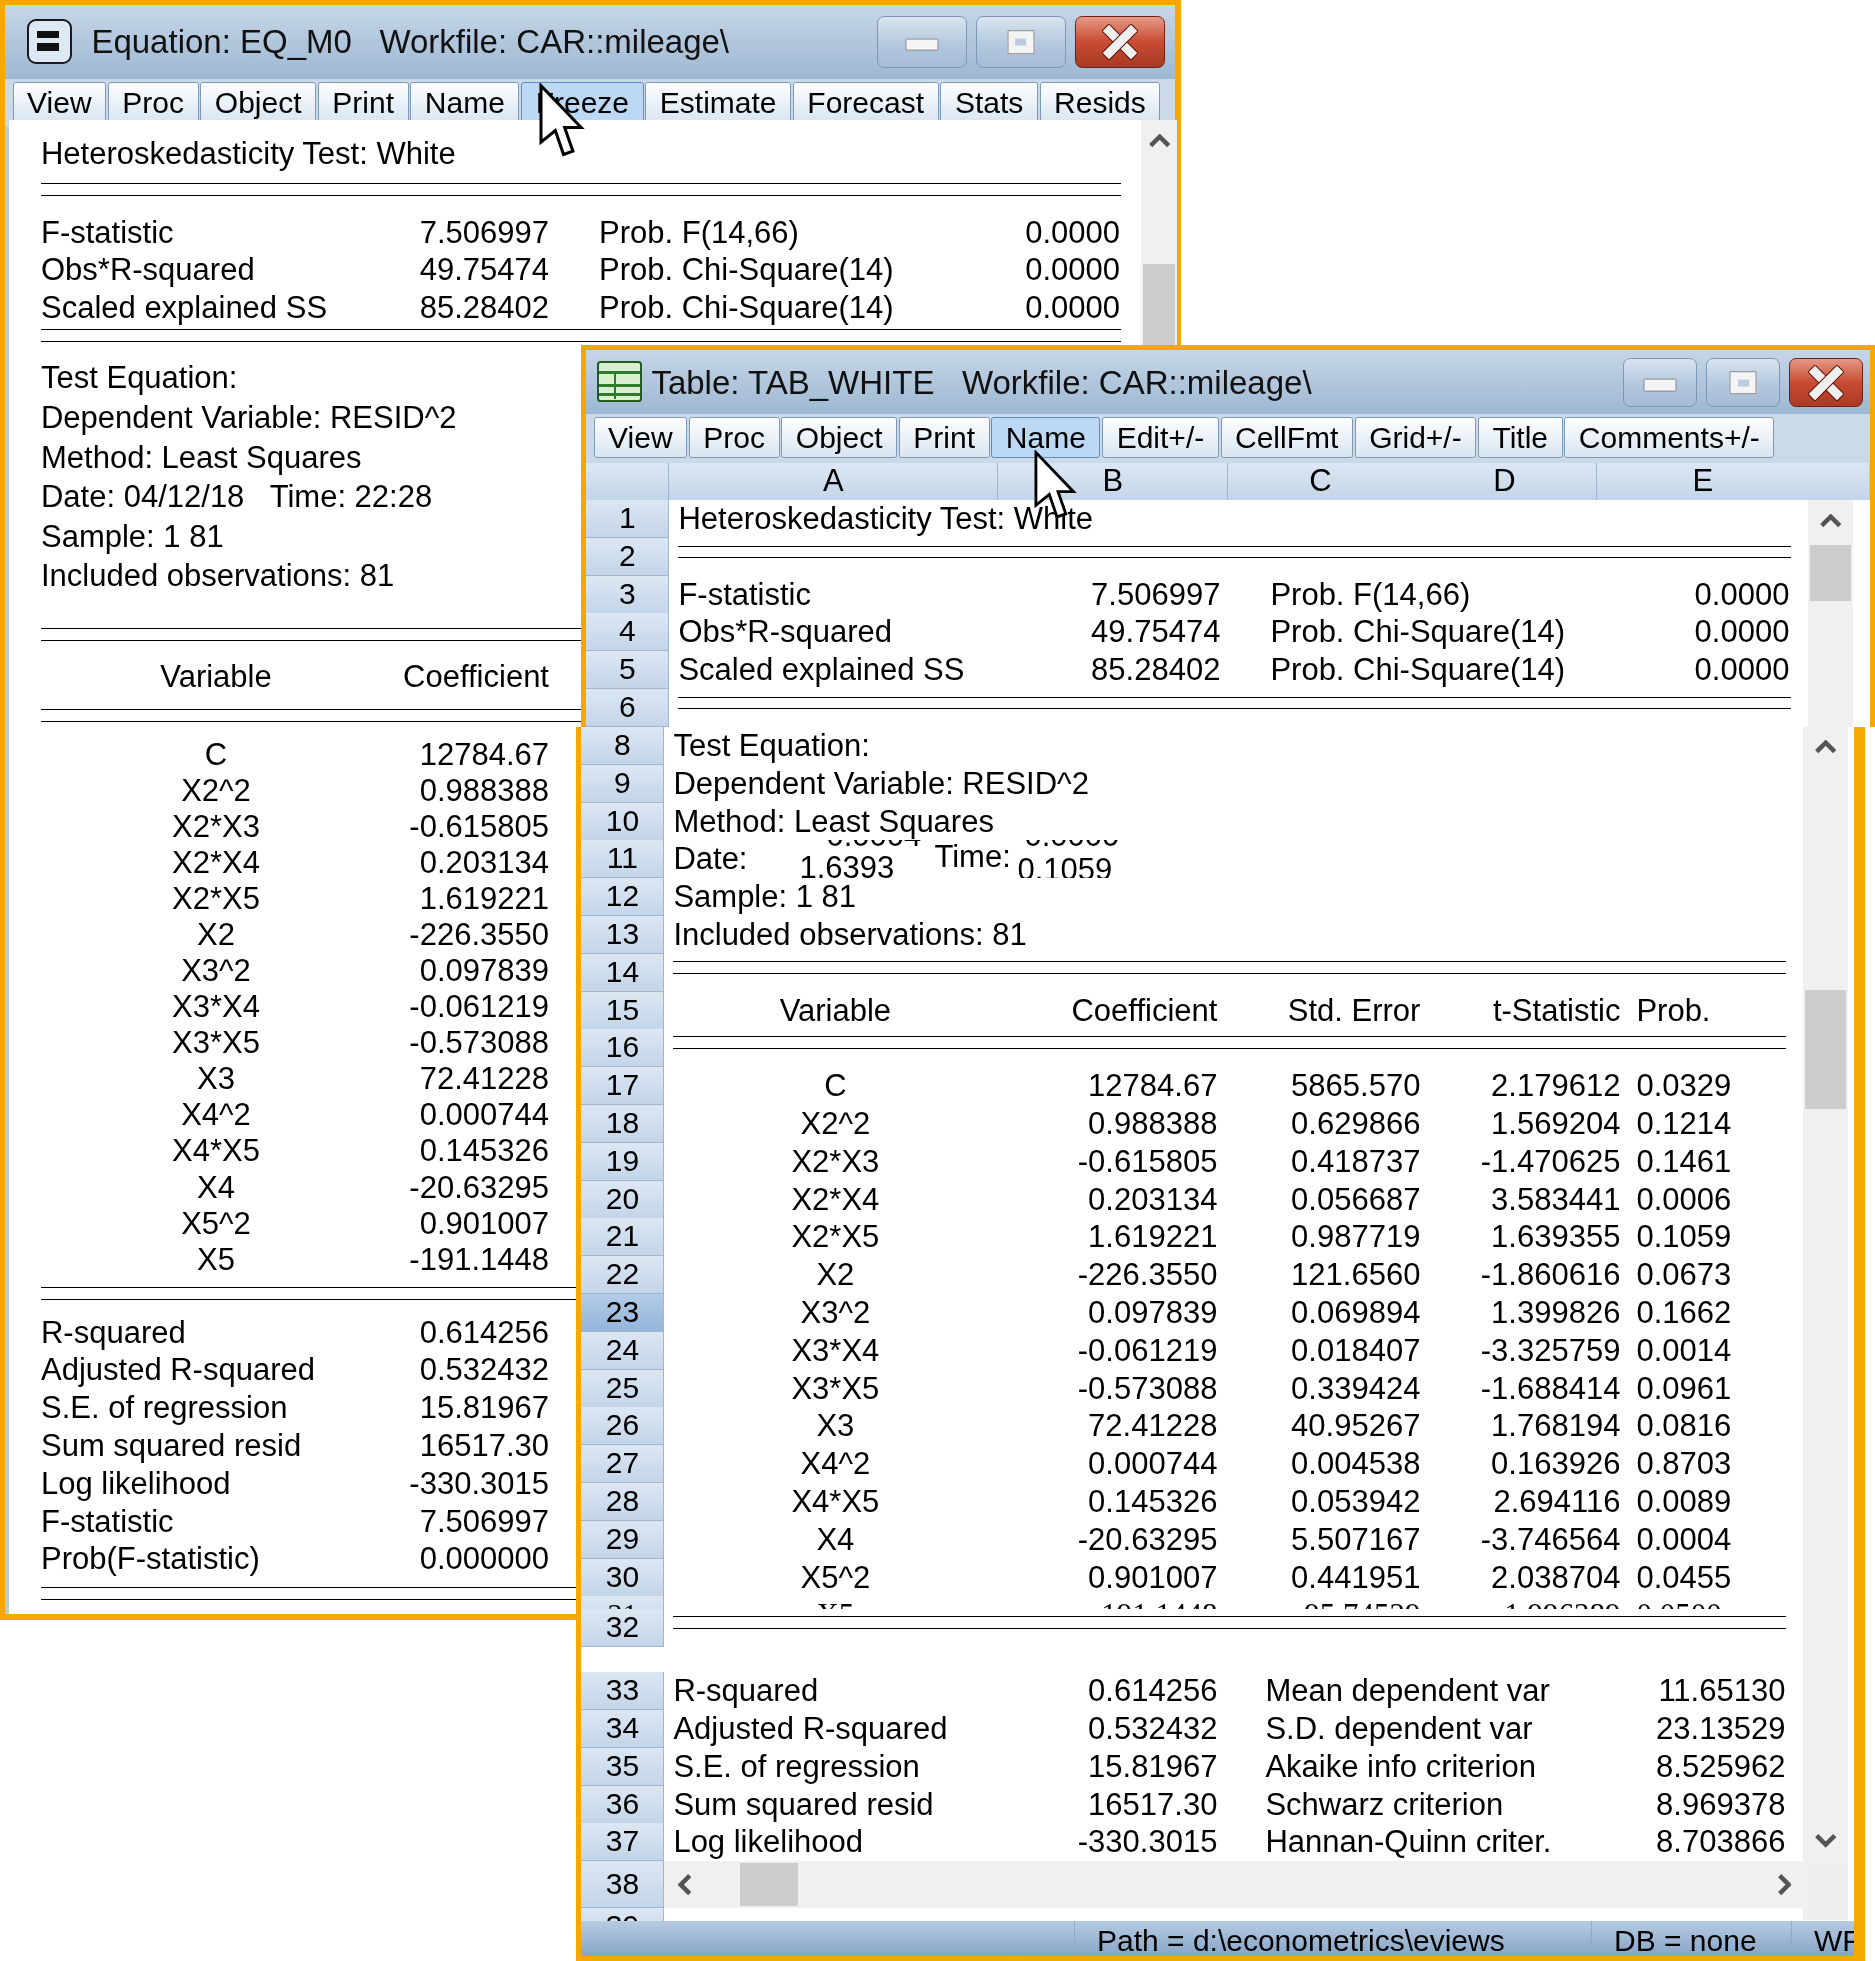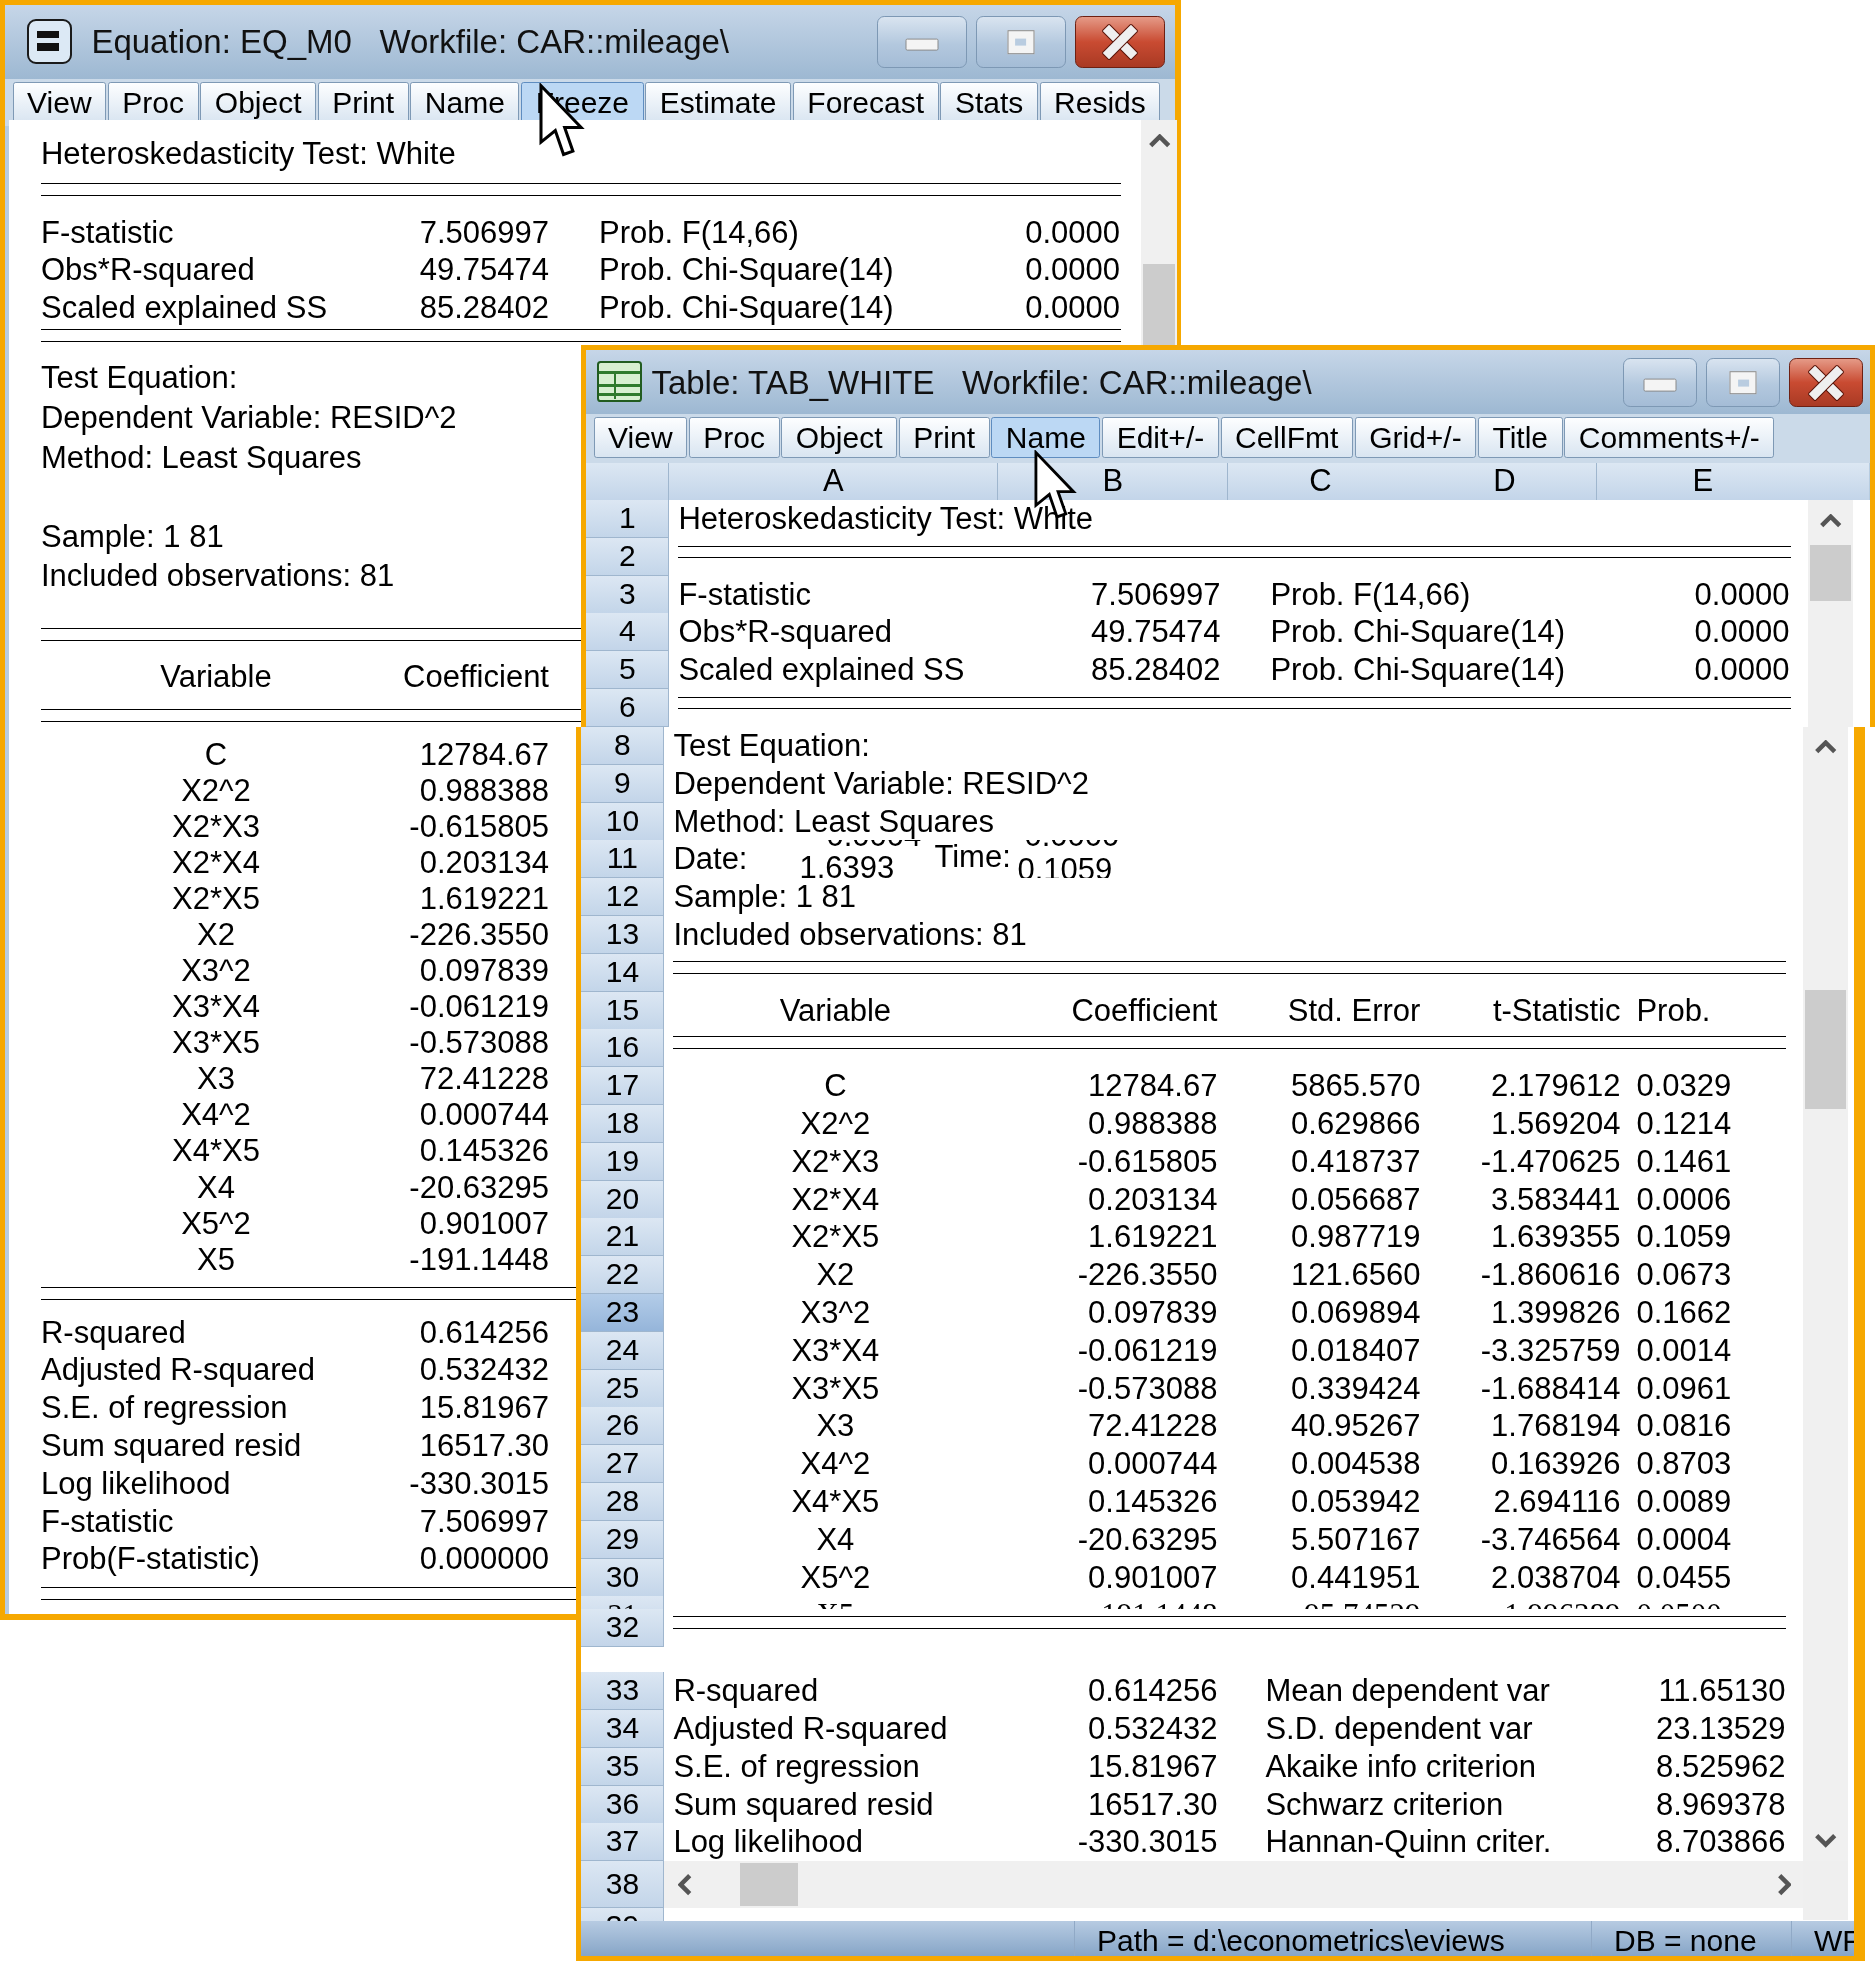--- a/index.html
+++ b/index.html
@@ -146,20 +146,23 @@
 
       <div class="row" style="top:239px;width:100%;">
           <span class="c1">Test Equation:</span>
         </div>
       <div class="row" style="top:279px;width:100%;">
           <span class="c1">Dependent Variable: RESID^2</span>
         </div>
       <div class="row" style="top:319px;width:100%;">
           <span class="c1">Method: Least Squares</span>
         </div>
+      <div class="row" style="top:358px;width:100%;">
+          <span class="c1">Date: 04/12/18   Time: 22:28</span>
+        </div>
       <div class="row" style="top:398px;width:100%;">
           <span class="c1">Sample: 1 81</span>
         </div>
       <div class="row" style="top:437px;width:100%;">
           <span class="c1">Included observations: 81</span>
         </div>
 
       <div class="dl" style="top:508px;"></div>
       <div class="row" style="top:538px;width:100%;">
         <span class="cvarW">Variable</span>

